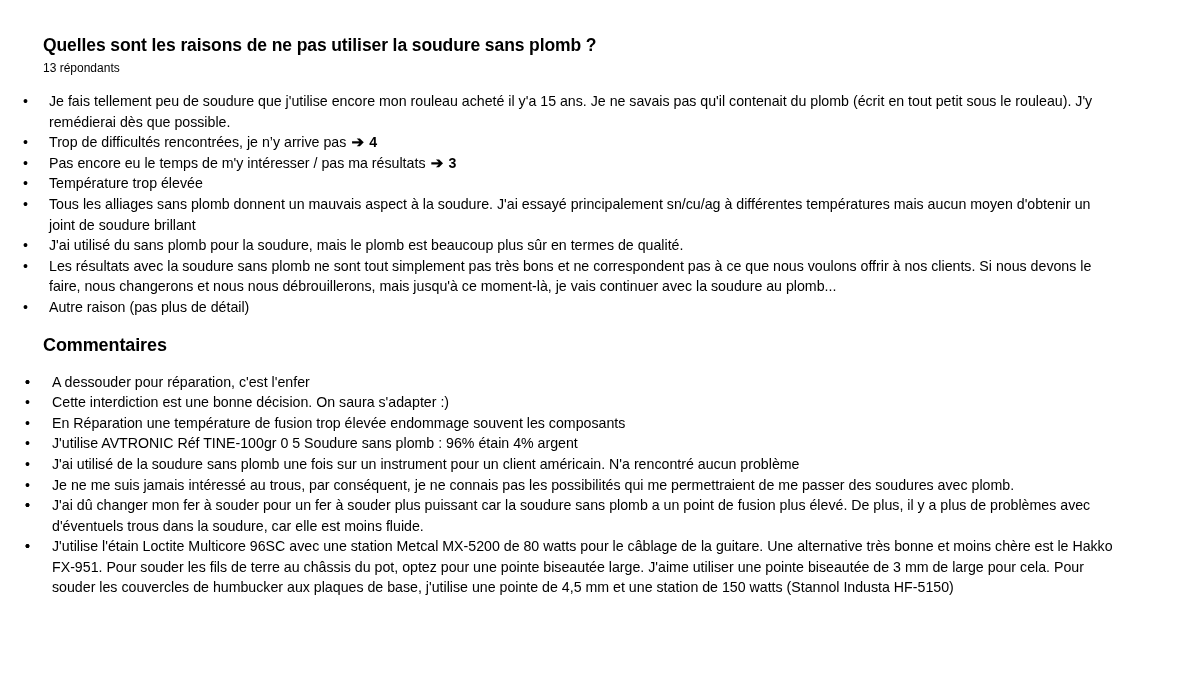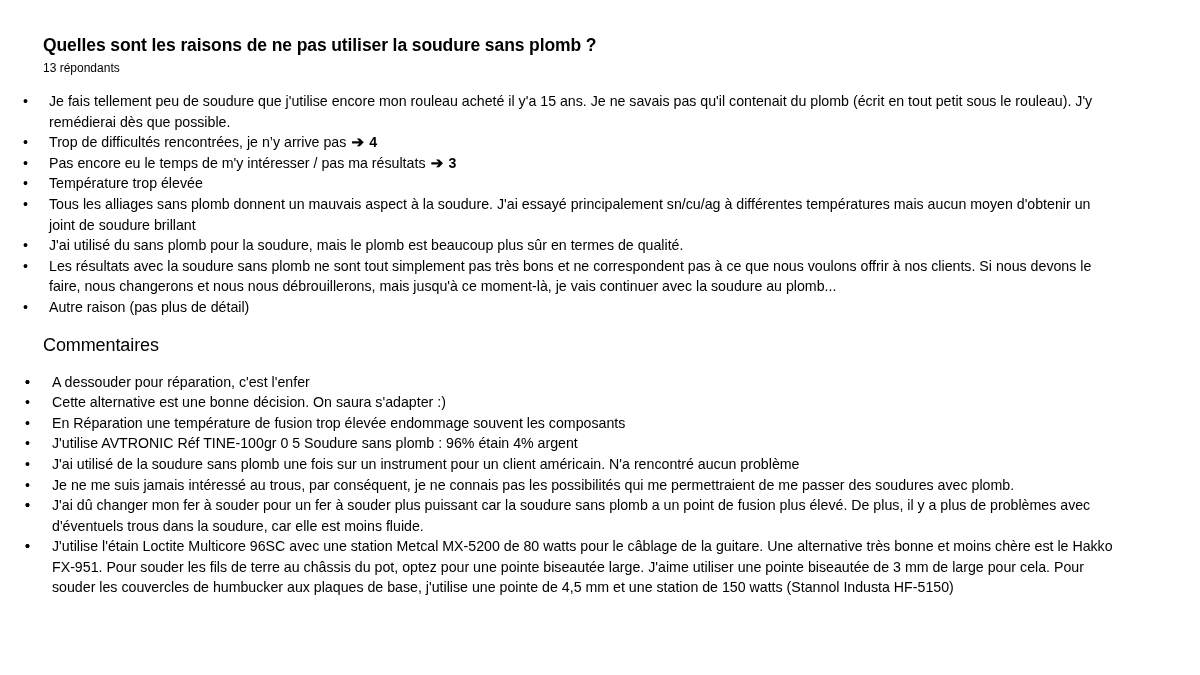--- a/index.html
+++ b/index.html
@@ -74,21 +74,21 @@
     margin-bottom: 0;
   }
   .reasons-list li .bullet-dot { left: 11px; }
 
   
   .comments-block {
     margin-top: 15px;
   }
   .comments-heading {
     font-size: 18px;
-    font-weight: normal;
+    font-weight: bold;
     line-height: 24px;
     letter-spacing: -0.1px;
     margin: 0 0 0 31px;
     color: #000;
   }
   .comments-list {
     margin-top: 15px;
     width: 1110px;
   }
   .comments-list li {
@@ -124,21 +124,21 @@
       <li><span class="bullet-dot">•</span><span>J'ai utilisé du sans plomb pour la soudure, mais le plomb est beaucoup plus sûr en termes de qualité.</span></li>
       <li><span class="bullet-dot">•</span><span>Les résultats avec la soudure sans plomb ne sont tout simplement pas très bons et ne correspondent pas à ce que nous voulons offrir à nos clients. Si nous devons le faire, nous changerons et nous nous débrouillerons, mais jusqu'à ce moment-là, je vais continuer avec la soudure au plomb...</span></li>
       <li><span class="bullet-dot">•</span><span>Autre raison (pas plus de détail)</span></li>
     </ul>
 
   <div class="comments-block">
     <div class="comments-heading">Commentaires</div>
     <ul class="bullet-list comments-list">
         <li><span class="bullet-dot">•</span></li>
         <li><span class="bullet-dot">•</span><span>A dessouder pour réparation, c'est l'enfer</span></li>
-        <li><span class="bullet-dot">•</span><span>Cette alternative est une bonne décision. On saura s'adapter :)</span></li>
+        <li><span class="bullet-dot">•</span><span>Cette interdiction est une bonne décision. On saura s'adapter :)</span></li>
         <li><span class="bullet-dot">•</span><span>En Réparation une température de fusion trop élevée endommage souvent les composants</span></li>
         <li><span class="bullet-dot">•</span><span>J'utilise AVTRONIC Réf TINE-100gr 0 5 Soudure sans plomb : 96% étain 4% argent</span></li>
         <li><span class="bullet-dot">•</span><span>J'ai utilisé de la soudure sans plomb une fois sur un instrument pour un client américain. N'a rencontré aucun problème</span></li>
         <li><span class="bullet-dot">•</span><span>Je ne me suis jamais intéressé au trous, par conséquent,  je ne connais pas les possibilités qui me permettraient de me passer des soudures avec plomb.</span></li>
         <li><span class="bullet-dot">•</span></li>
         <li><span class="bullet-dot">•</span><span>J'ai dû changer mon fer à souder pour un fer à souder plus puissant car la soudure sans plomb a un point de fusion plus élevé. De plus, il y a plus de problèmes avec d'éventuels trous dans la soudure, car elle est moins fluide.</span></li>
         <li><span class="bullet-dot">•</span></li>
         <li><span class="bullet-dot">•</span><span>J'utilise l'étain Loctite Multicore 96SC avec une station Metcal MX-5200 de 80 watts pour le câblage de la guitare. Une alternative très bonne et moins chère est le Hakko FX-951. Pour souder les fils de terre au châssis du pot, optez pour une pointe biseautée large. J'aime utiliser une pointe biseautée de 3 mm de large pour cela. Pour souder les couvercles de humbucker aux plaques de base, j'utilise une pointe de 4,5 mm et une station de 150 watts (Stannol Industa HF-5150)</span></li>
       </ul>
   </div>

